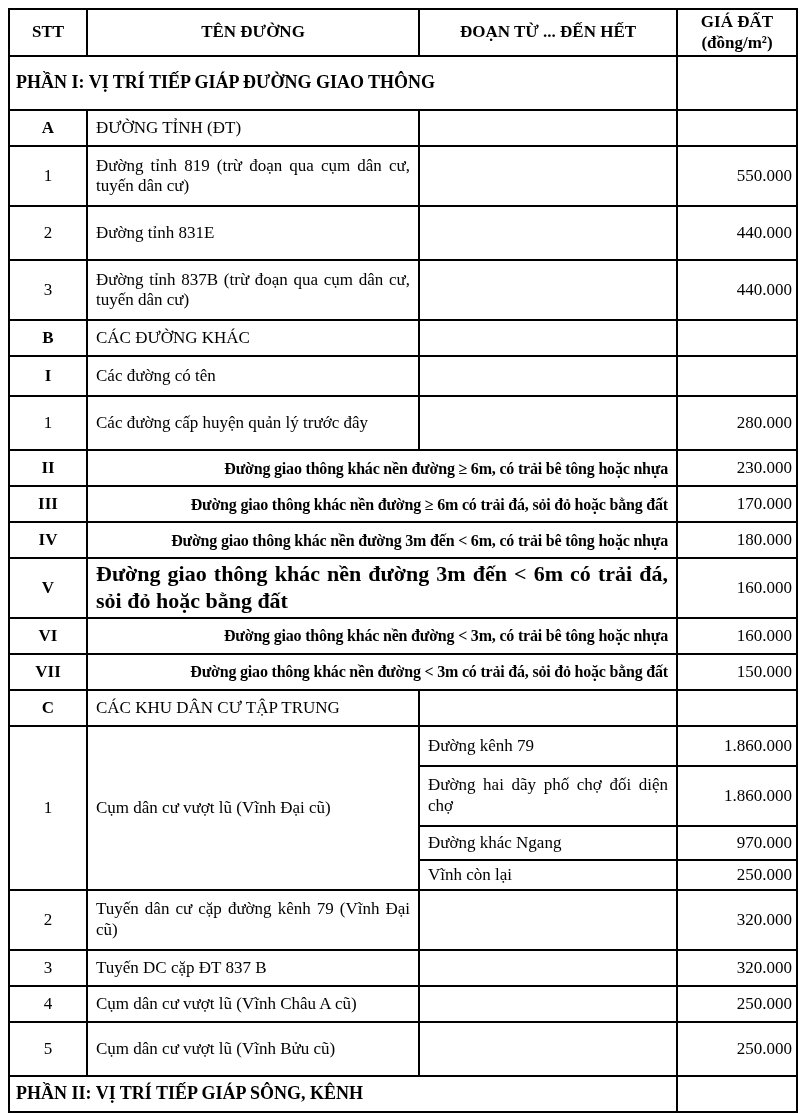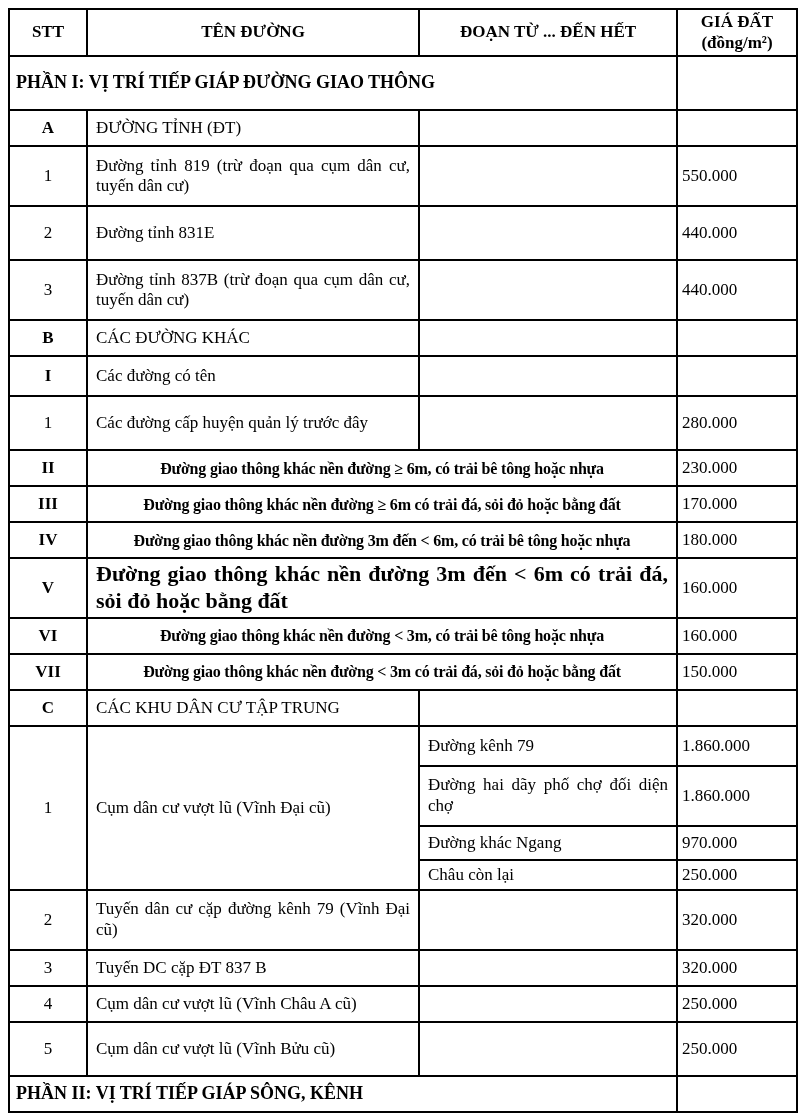--- a/index.html
+++ b/index.html
@@ -16,29 +16,29 @@
     font-size:17px;line-height:1.22;padding:2px 8px;
     overflow:hidden;
   }
   th{font-weight:bold;text-align:center;padding:2px 4px;}
   col.c-stt{width:78px;}
   col.c-name{width:332px;}
   col.c-seg{width:258px;}
   col.c-price{width:120px;}
 
   .stt{text-align:center;padding:2px 2px;}
-  .price{text-align:left;padding:2px 4px;}
+  .price{text-align:right;padding:2px 4px;}
   .name{text-align:justify;text-align-last:left;}
   .seg{text-align:justify;text-align-last:left;}
   .b{font-weight:bold;}
   tr.part td{font-weight:bold;font-size:18px;padding-left:6px;}
   .group-name{font-weight:normal;}
   .merged-name{
     font-weight:bold;font-size:16px;letter-spacing:-0.2px;
-    white-space:nowrap;text-align:center;
+    white-space:nowrap;text-align:right;
   }
   
   .h58{height:47px}.h56{height:56px}.h60{height:60px}
   .h40{height:40px}.h38{height:54px}.h36{height:36px}
   .h34{height:34px}.h30{height:30px}
 </style>
 </head>
 <body>
 
 <table>
@@ -165,21 +165,21 @@
   </tr>
   <tr class="h60">
     <td class="seg">Đường hai dãy phố chợ đối diện chợ</td>
     <td class="price">1.860.000</td>
   </tr>
   <tr class="h34">
     <td class="seg">Đường khác Ngang</td>
     <td class="price">970.000</td>
   </tr>
   <tr class="h30">
-    <td class="seg">Châu còn lại</td>
+    <td class="seg">Vĩnh còn lại</td>
     <td class="price">250.000</td>
   </tr>
 
   <tr class="h60">
     <td class="stt">2</td>
     <td class="name">Tuyến dân cư cặp đường kênh 79 (Vĩnh Đại cũ)</td>
     <td></td>
     <td class="price">320.000</td>
   </tr>
 

